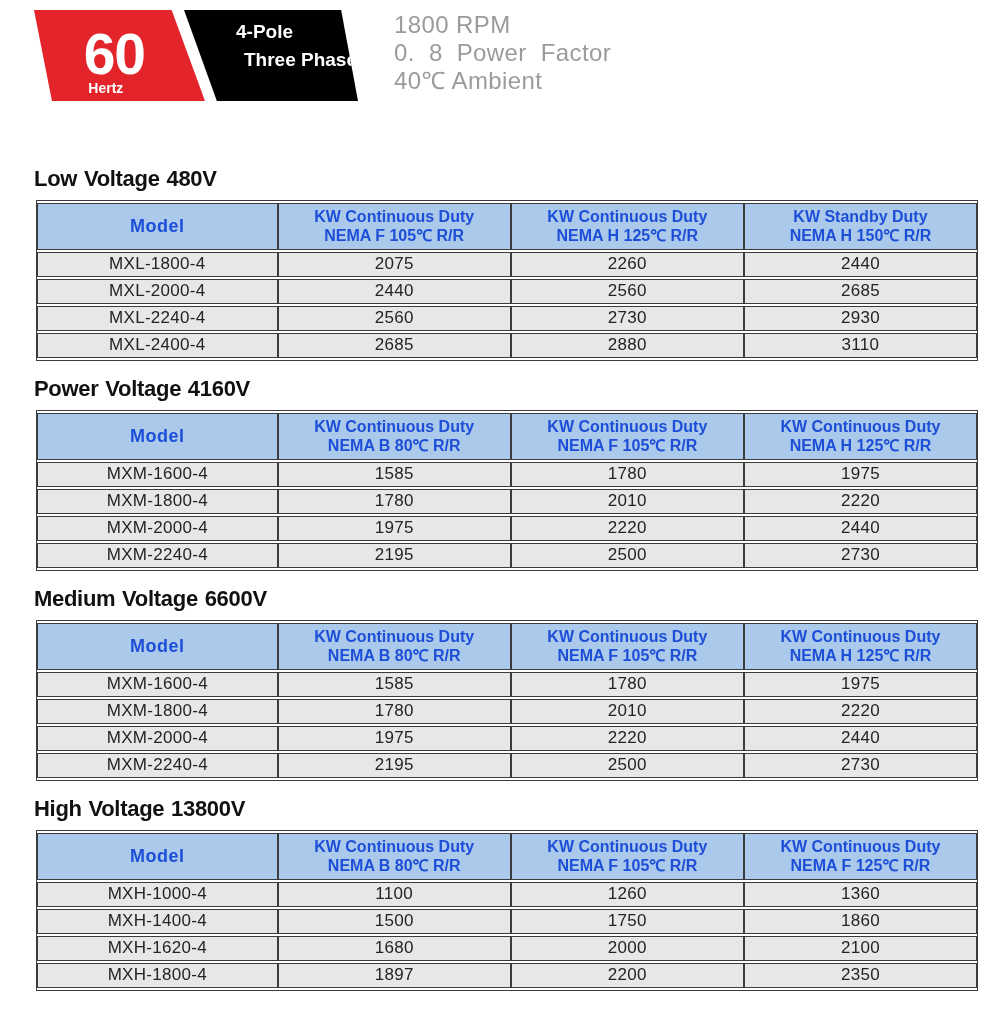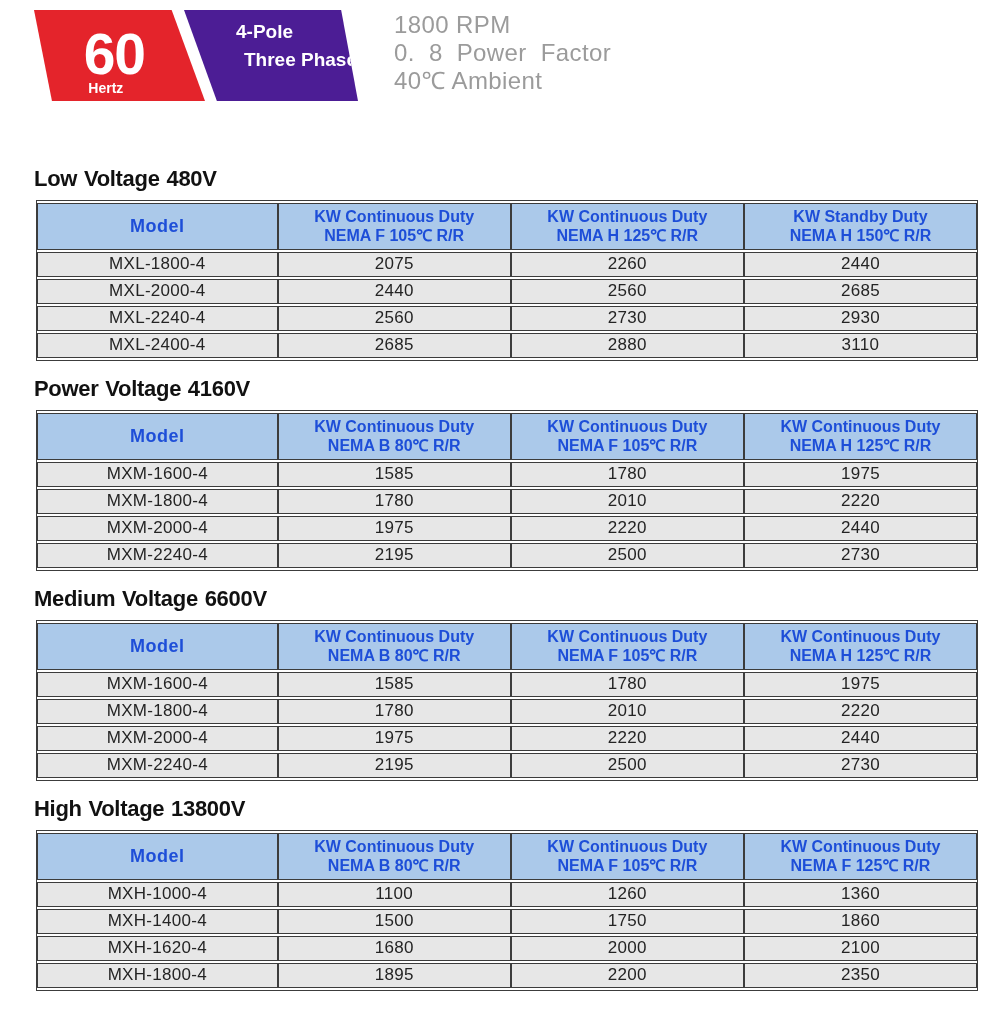--- a/index.html
+++ b/index.html
@@ -26,21 +26,21 @@
     font-size: 57px; font-weight: 700; color: #ffffff;
     letter-spacing: -1px; line-height: 60px; margin-top: 12px;
   }
   .hz-label {
     position: absolute; left: 0; right: 16%; bottom: 5px;
     text-align: center;
     font-size: 14px; font-weight: 700; color: #ffffff;
   }
   .shape-gray {
     left: 184px; width: 174px;
-    background: #4c1d95;
+    background: #000000;
     clip-path: polygon(0% 0%, 90.3% 0%, 100% 100%, 18.9% 100%);
   }
   .pole-line {
     position: absolute; left: 52px; top: 11px;
     font-size: 19px; font-weight: 700; color: #ffffff;
   }
   .phase-line {
     position: absolute; left: 60px; top: 39px;
     font-size: 19px; font-weight: 700; color: #ffffff;
   }
@@ -267,21 +267,21 @@
           <td>1860</td>
         </tr>
         <tr>
           <td>MXH-1620-4</td>
           <td>1680</td>
           <td>2000</td>
           <td>2100</td>
         </tr>
         <tr>
           <td>MXH-1800-4</td>
-          <td>1895</td>
+          <td>1897</td>
           <td>2200</td>
           <td>2350</td>
         </tr>
       </tbody>
     </table>
   </div>
 
 </div>
 
 </body></html>

